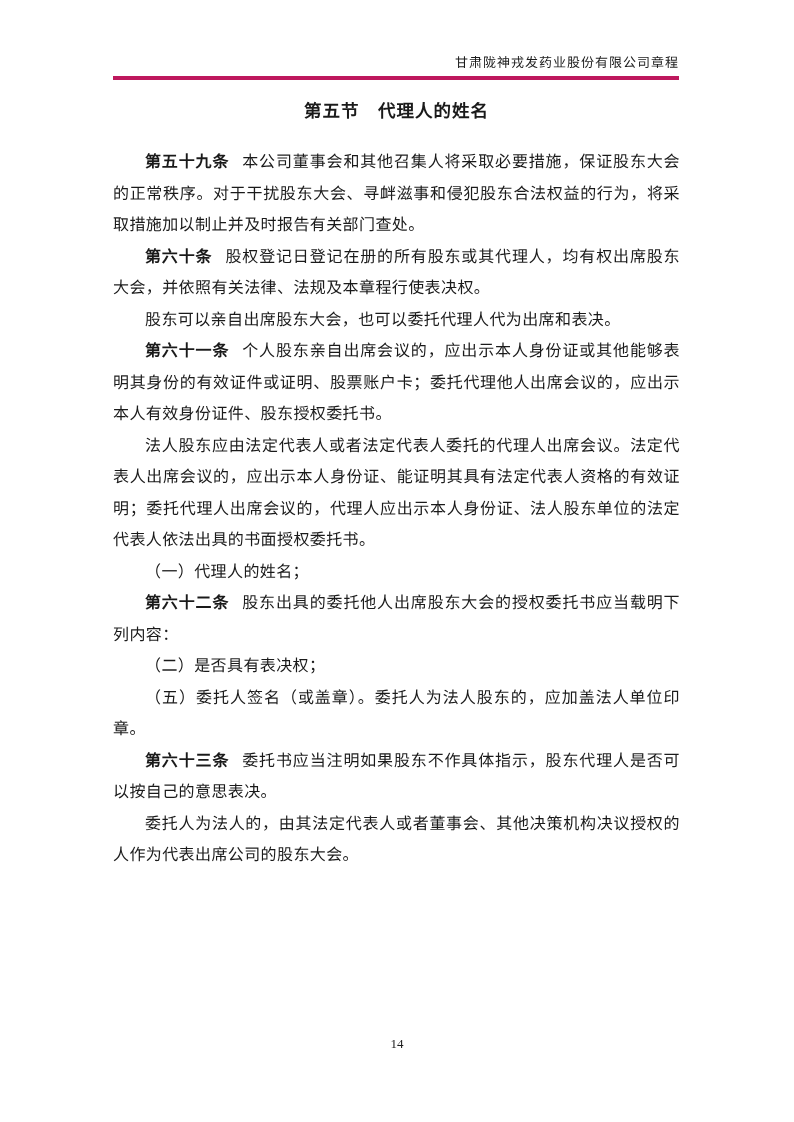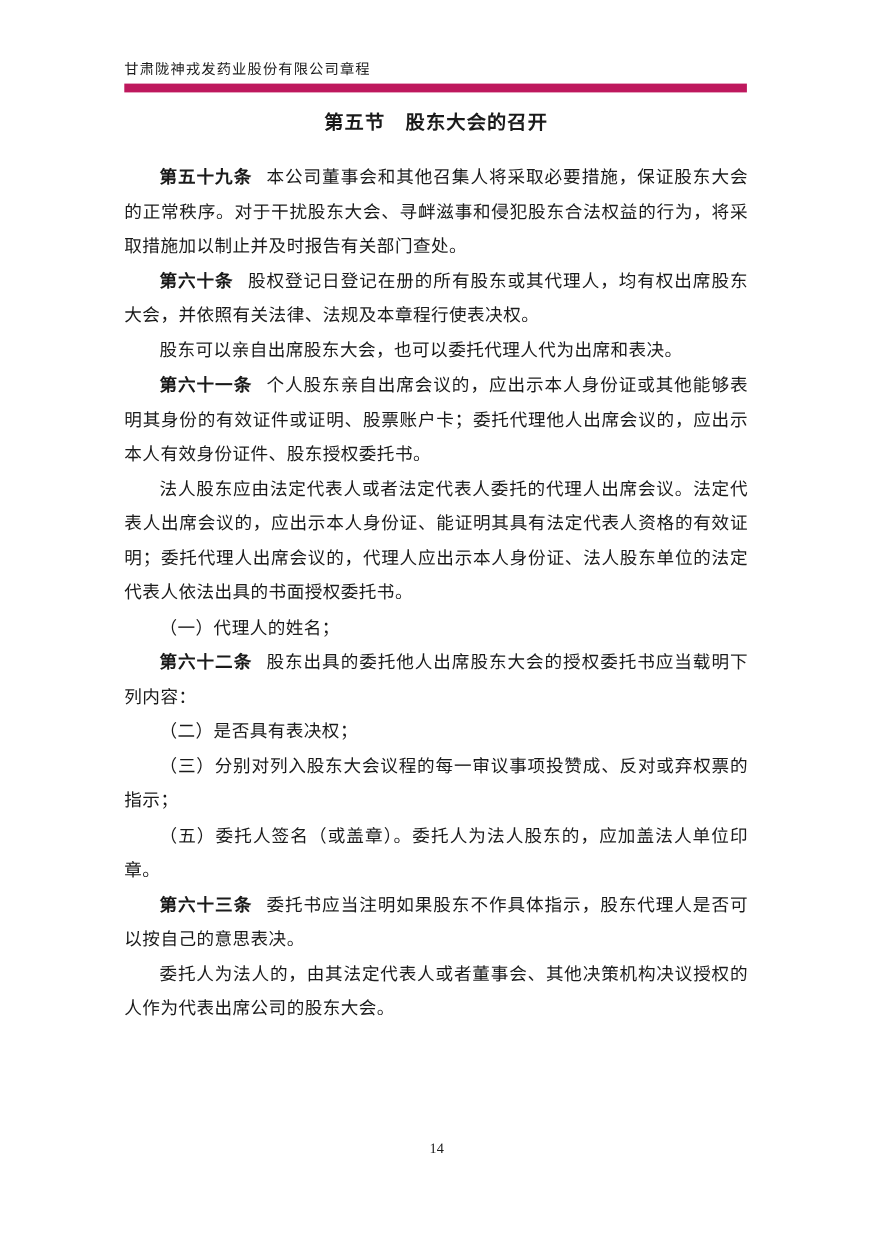--- a/index.html
+++ b/index.html
@@ -17,22 +17,23 @@
     color: #1a1a1a;
   }
   .page-header {
     position: absolute;
     left: 113px;
     width: 566px;
     top: 52px;
     font-size: 13px;
     letter-spacing: 1px;
     color: #1c1c1c;
-    border-bottom: 8px solid #be185d;
+    border-bottom: 4px solid #be185d;
     padding-bottom: 5px;
+    text-align: right;
   }
   .content {
     position: absolute;
     left: 113px;
     width: 567px;
     top: 92px;
   }
   .section-title {
     text-align: center;
     font-size: 17.5px;
@@ -69,21 +70,21 @@
 </head>
 <body>
 
 <div class="page">
 
   <div class="page-header">
     <span>甘肃陇神戎发药业股份有限公司章程</span>
   </div>
 
   <div class="content">
-    <h1 class="section-title">第五节　股东大会的召开</h1>
+    <h1 class="section-title">第五节　代理人的姓名</h1>
 
     <div class="body-text">
 
   <p>
     <b class="article-term">第五十九条</b><span>本公司董事会和其他召集人将采取必要措施，保证股东大会的正常秩序。对于干扰股东大会、寻衅滋事和侵犯股东合法权益的行为，将采取措施加以制止并及时报告有关部门查处。</span>
   </p>
 
   <p>
     <b class="article-term">第六十条</b><span>股权登记日登记在册的所有股东或其代理人，均有权出席股东大会，并依照有关法律、法规及本章程行使表决权。</span>
   </p>
@@ -105,23 +106,20 @@
   </p>
 
   <p>
     <b class="article-term">第六十二条</b><span>股东出具的委托他人出席股东大会的授权委托书应当载明下列内容：</span>
   </p>
 
   <p>
     <span>（二）是否具有表决权；</span>
   </p>
 
-  <p>
-    <span>（三）分别对列入股东大会议程的每一审议事项投赞成、反对或弃权票的指示；</span>
-  </p>
 
 
   <p>
     <span>（五）委托人签名（或盖章）。委托人为法人股东的，应加盖法人单位印章。</span>
   </p>
 
   <p>
     <b class="article-term">第六十三条</b><span>委托书应当注明如果股东不作具体指示，股东代理人是否可以按自己的意思表决。</span>
   </p>
 

